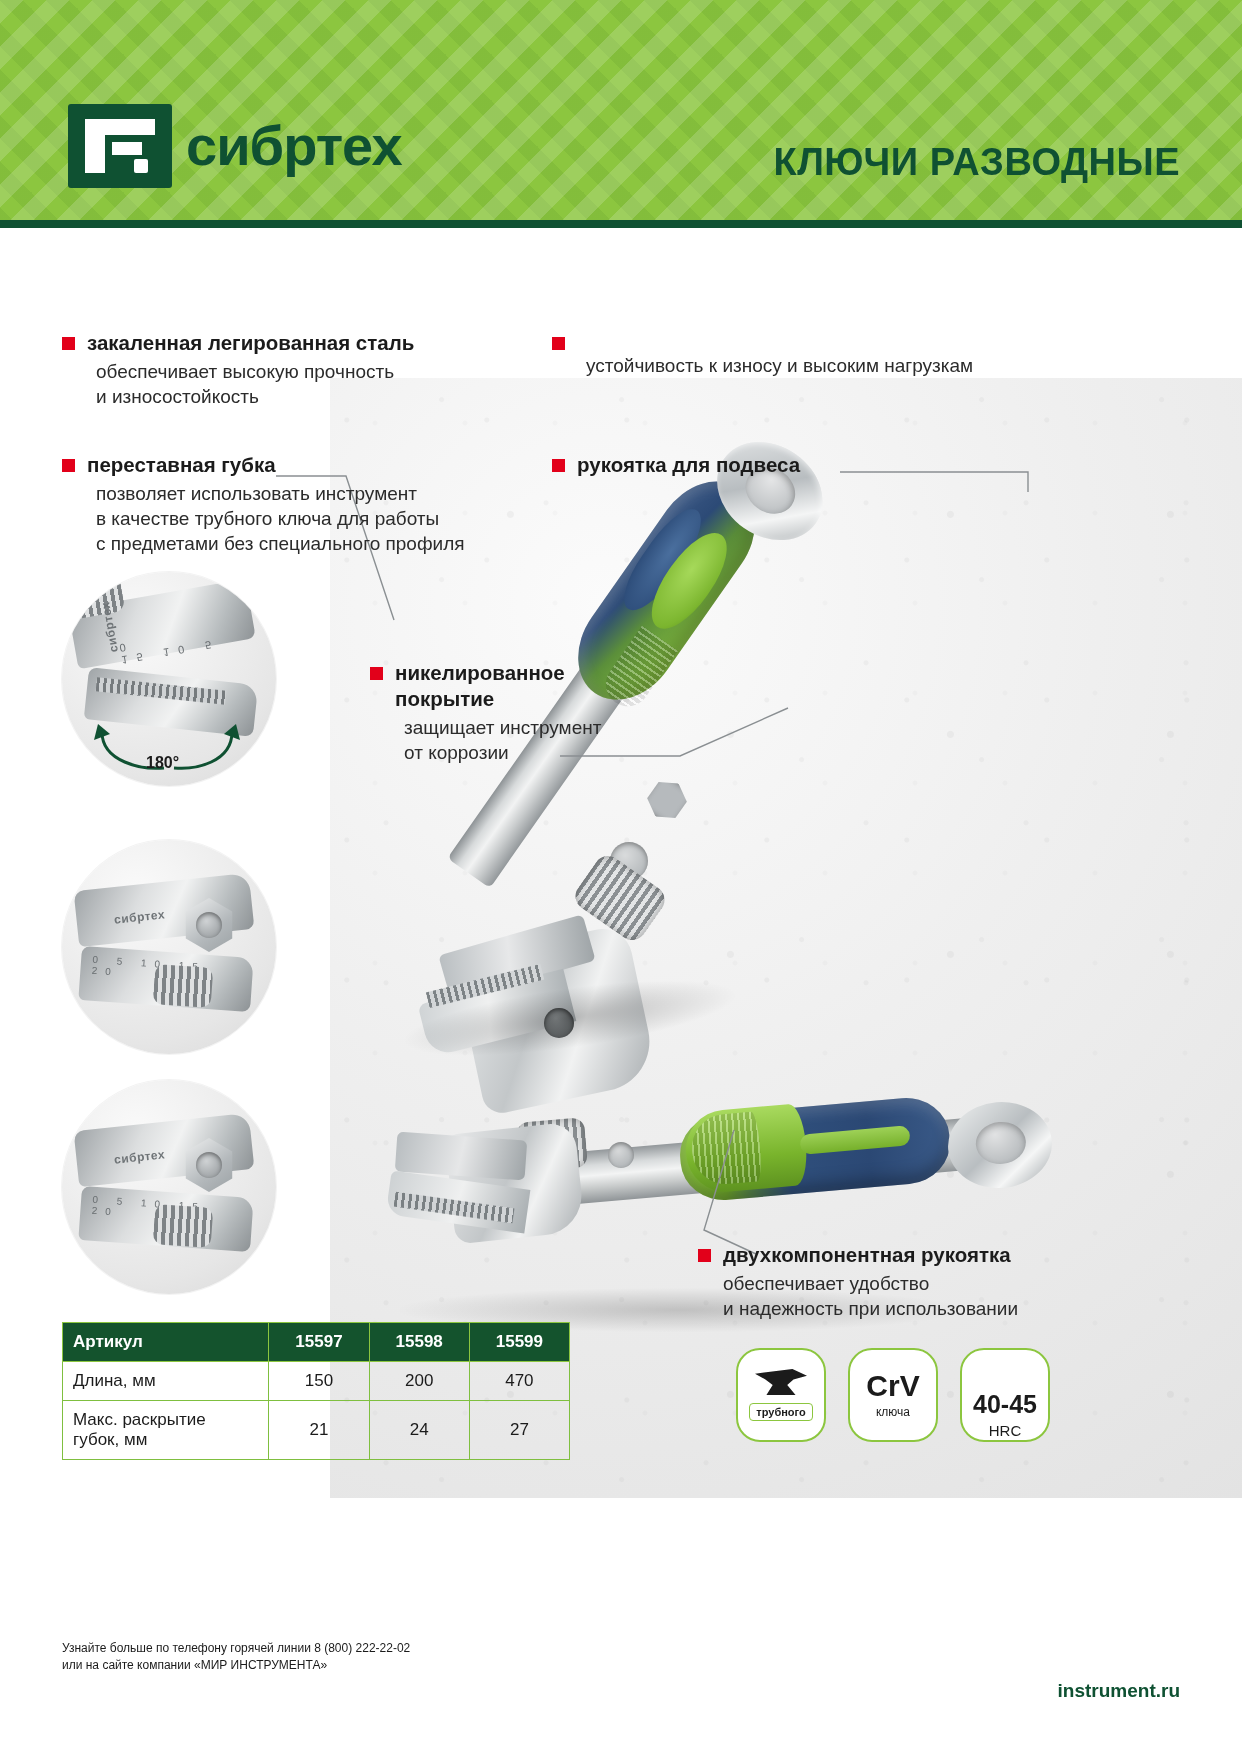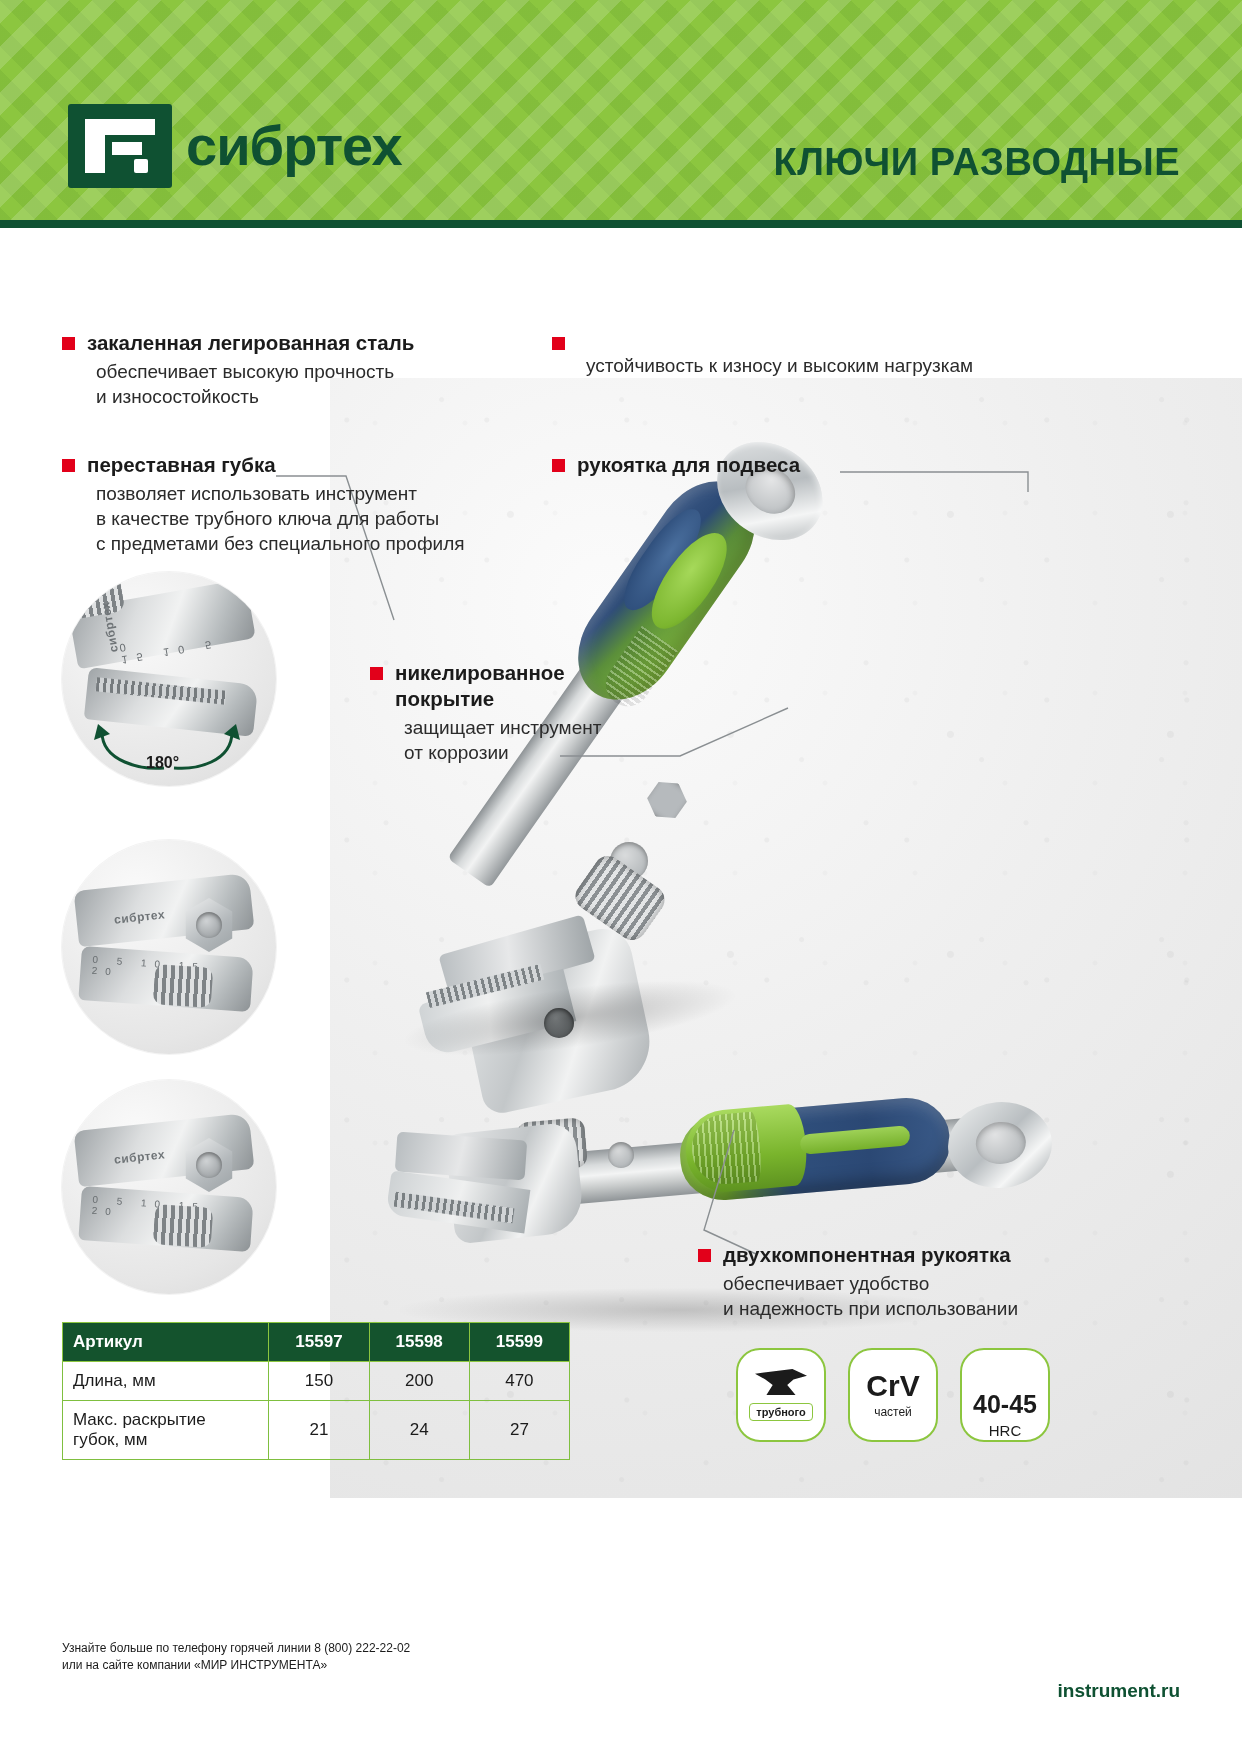--- a/index.html
+++ b/index.html
@@ -857,21 +857,21 @@
   </tbody>
 </table>
 
 <div class="badges">
   <div class="badge">
     <div class="anvil"></div>
     <div class="bcap">трубного</div>
   </div>
   <div class="badge">
     <div class="crv">CrV</div>
-    <div class="crv-sub">частей</div>
+    <div class="crv-sub">ключа</div>
   </div>
   <div class="badge">
     <div class="hrc-num">40-45</div>
     <div class="hrc-sub">HRC</div>
   </div>
 </div>
 
 <div class="footer-text" style="white-space: pre-line;">Узнайте больше по телефону горячей линии 8 (800) 222-22-02
 или на сайте компании «МИР ИНСТРУМЕНТА»</div>
 <div class="footer-site">instrument.ru</div>

